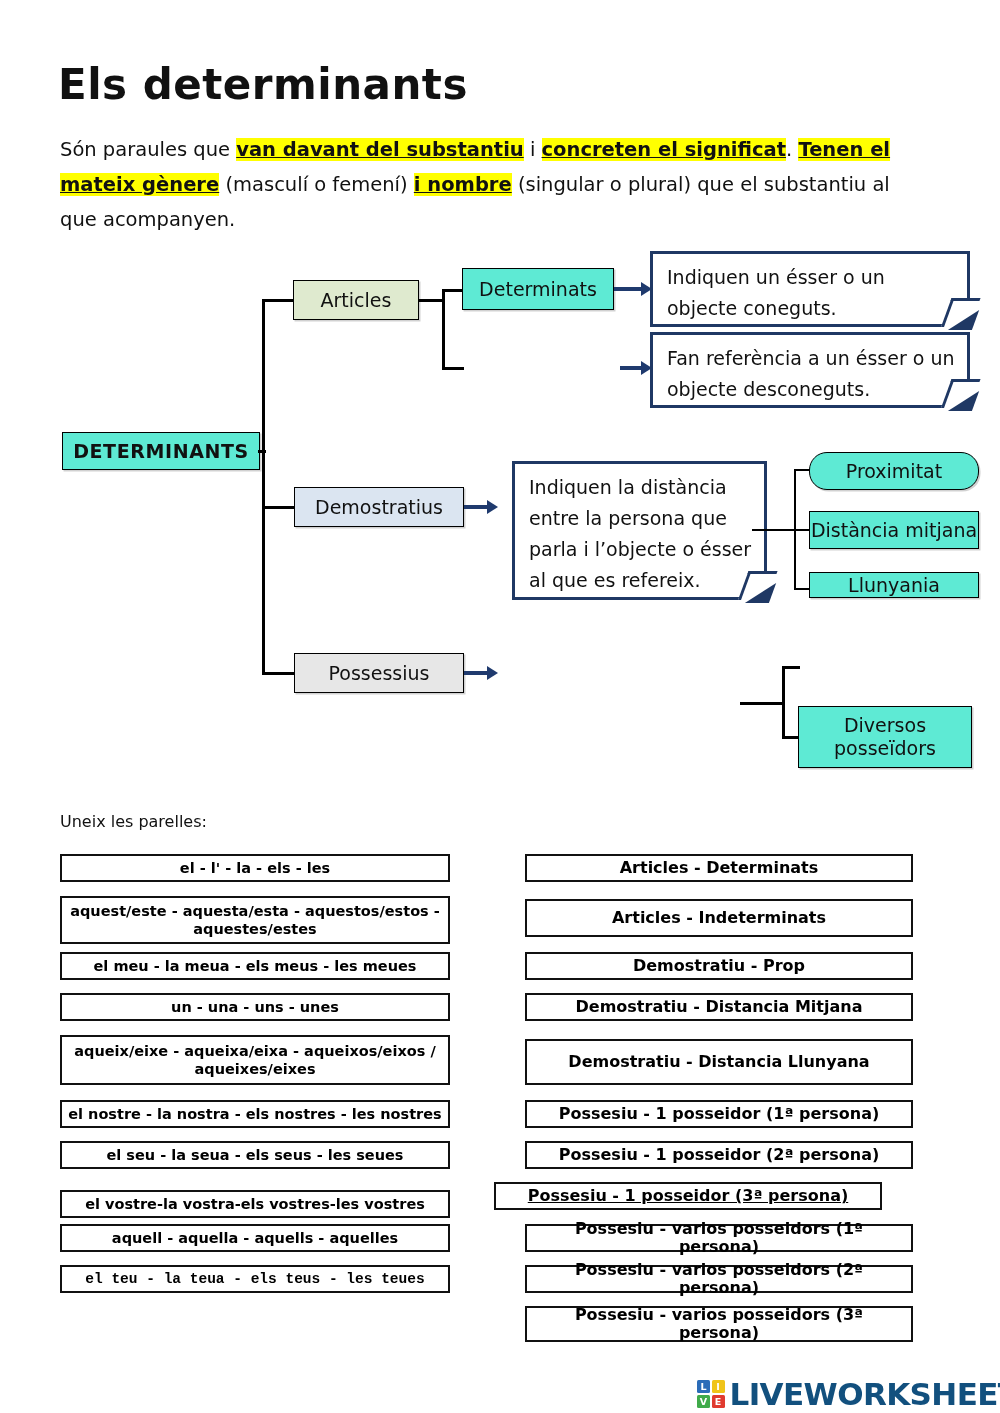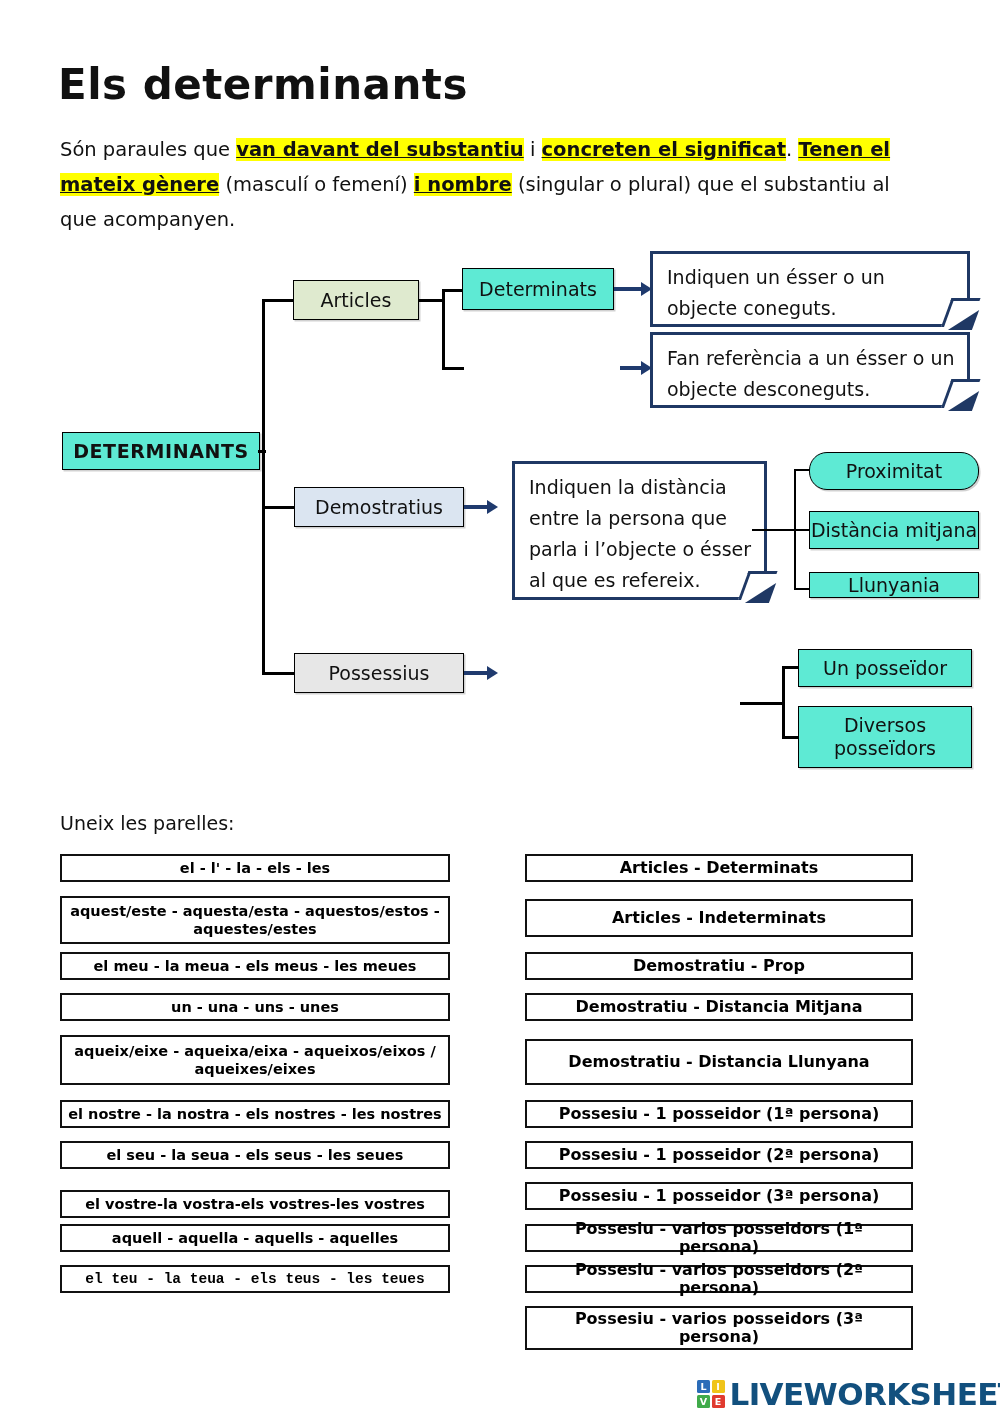--- a/index.html
+++ b/index.html
@@ -62,21 +62,21 @@
 
   
   .arw{position:absolute;height:0;}
   .arw .shaft{position:absolute;left:0;top:-2px;height:4px;background:#1f3a6e;}
   .arw .head{position:absolute;top:-7px;width:0;height:0;
     border-top:7px solid transparent;border-bottom:7px solid transparent;
     border-left:11px solid #1f3a6e;}
 
   
   .ex-label{
-    position:absolute;left:60px;top:812px;font-size:19px;color:#111;
+    position:absolute;left:60px;top:812px;font-size:16px;color:#111;
     font-family:"DejaVu Sans","Liberation Sans",sans-serif;
   }
   .mbox{
     position:absolute;box-sizing:border-box;
     border:2.2px solid #111;background:#fff;
     display:flex;align-items:center;justify-content:center;text-align:center;
     font-family:"DejaVu Sans","Liberation Sans",sans-serif;
     font-weight:bold;font-size:14.5px;line-height:18px;color:#000;
     padding:2px 6px;
   }
@@ -167,21 +167,20 @@
       <div class="shaft" style="width:23px;"></div>
       <div class="head" style="left:23px;"></div>
     </div>
 
 
     <div class="ln lnh" style="left:740px;top:702px;width:44px;"></div>
     <div class="ln lnv" style="left:782px;top:666px;height:72px;"></div>
     <div class="ln lnh" style="left:782px;top:666px;width:18px;"></div>
     <div class="ln lnh" style="left:782px;top:736px;width:18px;"></div>
 
-    <div class="node" style="left:798px;top:649px;width:174px;height:38px;">Un posseïdor</div>
     <div class="node" style="left:798px;top:706px;width:174px;height:62px;">Diversos posseïdors</div>
   </div>
 
   <div class="ex-label">Uneix les parelles:</div>
 
   <div id="left-col">
       <div class="mbox" style="left: 60px; top: 854px; width: 390px; height: 28px;">el - l' - la - els - les</div>
       <div class="mbox" style="left: 60px; top: 896px; width: 390px; height: 48px;">aquest/este - aquesta/esta - aquestos/estos - aquestes/estes</div>
       <div class="mbox" style="left: 60px; top: 952px; width: 390px; height: 28px;">el meu - la meua - els meus - les meues</div>
       <div class="mbox" style="left: 60px; top: 993px; width: 390px; height: 28px;">un - una - uns - unes</div>
@@ -193,24 +192,24 @@
       <div class="mbox" style="left: 60px; top: 1265px; width: 390px; height: 28px; font-family: Liberation Mono, monospace;">el teu - la teua - els teus - les teues</div>
     </div>
   <div id="right-col">
       <div class="mbox right" style="left: 525px; top: 854px; width: 388px; height: 28px;">Articles - Determinats</div>
       <div class="mbox right" style="left: 525px; top: 899px; width: 388px; height: 38px;">Articles - Indeterminats</div>
       <div class="mbox right" style="left: 525px; top: 952px; width: 388px; height: 28px;">Demostratiu - Prop</div>
       <div class="mbox right" style="left: 525px; top: 993px; width: 388px; height: 28px;">Demostratiu - Distancia Mitjana</div>
       <div class="mbox right" style="left: 525px; top: 1039px; width: 388px; height: 46px;">Demostratiu - Distancia Llunyana</div>
       <div class="mbox right" style="left: 525px; top: 1100px; width: 388px; height: 28px;">Possesiu - 1 posseidor (1ª persona)</div>
       <div class="mbox right" style="left: 525px; top: 1141px; width: 388px; height: 28px;">Possesiu - 1 posseidor (2ª persona)</div>
-      <div class="mbox right" style="left: 525px; top: 1182px; width: 388px; height: 28px;">Possesiu - 1 posseidor (3ª persona)</div>
+      <div class="mbox right" style="left: 494px; top: 1182px; width: 388px; height: 28px; text-decoration: underline;">Possesiu - 1 posseidor (3ª persona)</div>
       <div class="mbox right" style="left: 525px; top: 1224px; width: 388px; height: 28px;">Possesiu - varios posseidors (1ª persona)</div>
       <div class="mbox right" style="left: 525px; top: 1265px; width: 388px; height: 28px;">Possesiu - varios posseidors (2ª persona)</div>
-      <div class="mbox right" style="left: 525px; top: 1306px; width: 388px; height: 44px;">Possesiu - varios posseidors (3ª persona)</div>
+      <div class="mbox right" style="left: 525px; top: 1306px; width: 388px; height: 36px;">Possesiu - varios posseidors (3ª persona)</div>
     </div>
 
   <div class="lw">
     <div class="lw-grid" id="lw-grid">
         <div style="background: rgb(43, 108, 184);">L</div>
         <div style="background: rgb(240, 196, 25);">I</div>
         <div style="background: rgb(63, 170, 74);">V</div>
         <div style="background: rgb(224, 58, 47);">E</div>
       </div>
     <div class="lw-text" style="color: rgb(18, 80, 126);">LIVEWORKSHEETS</div>

